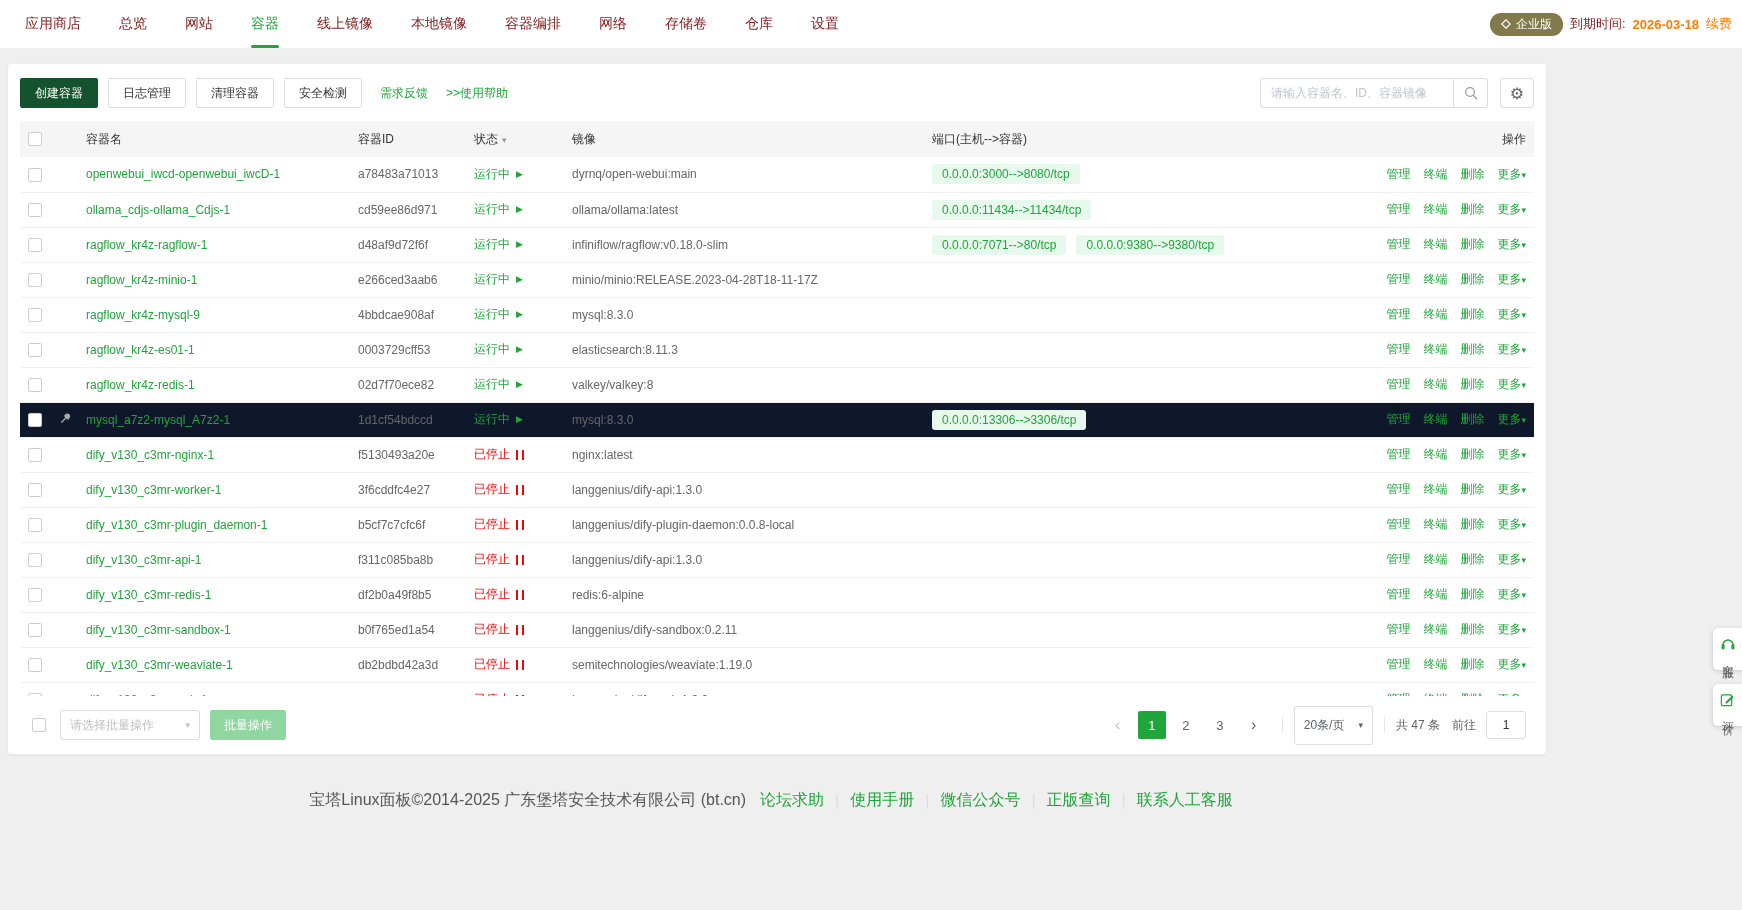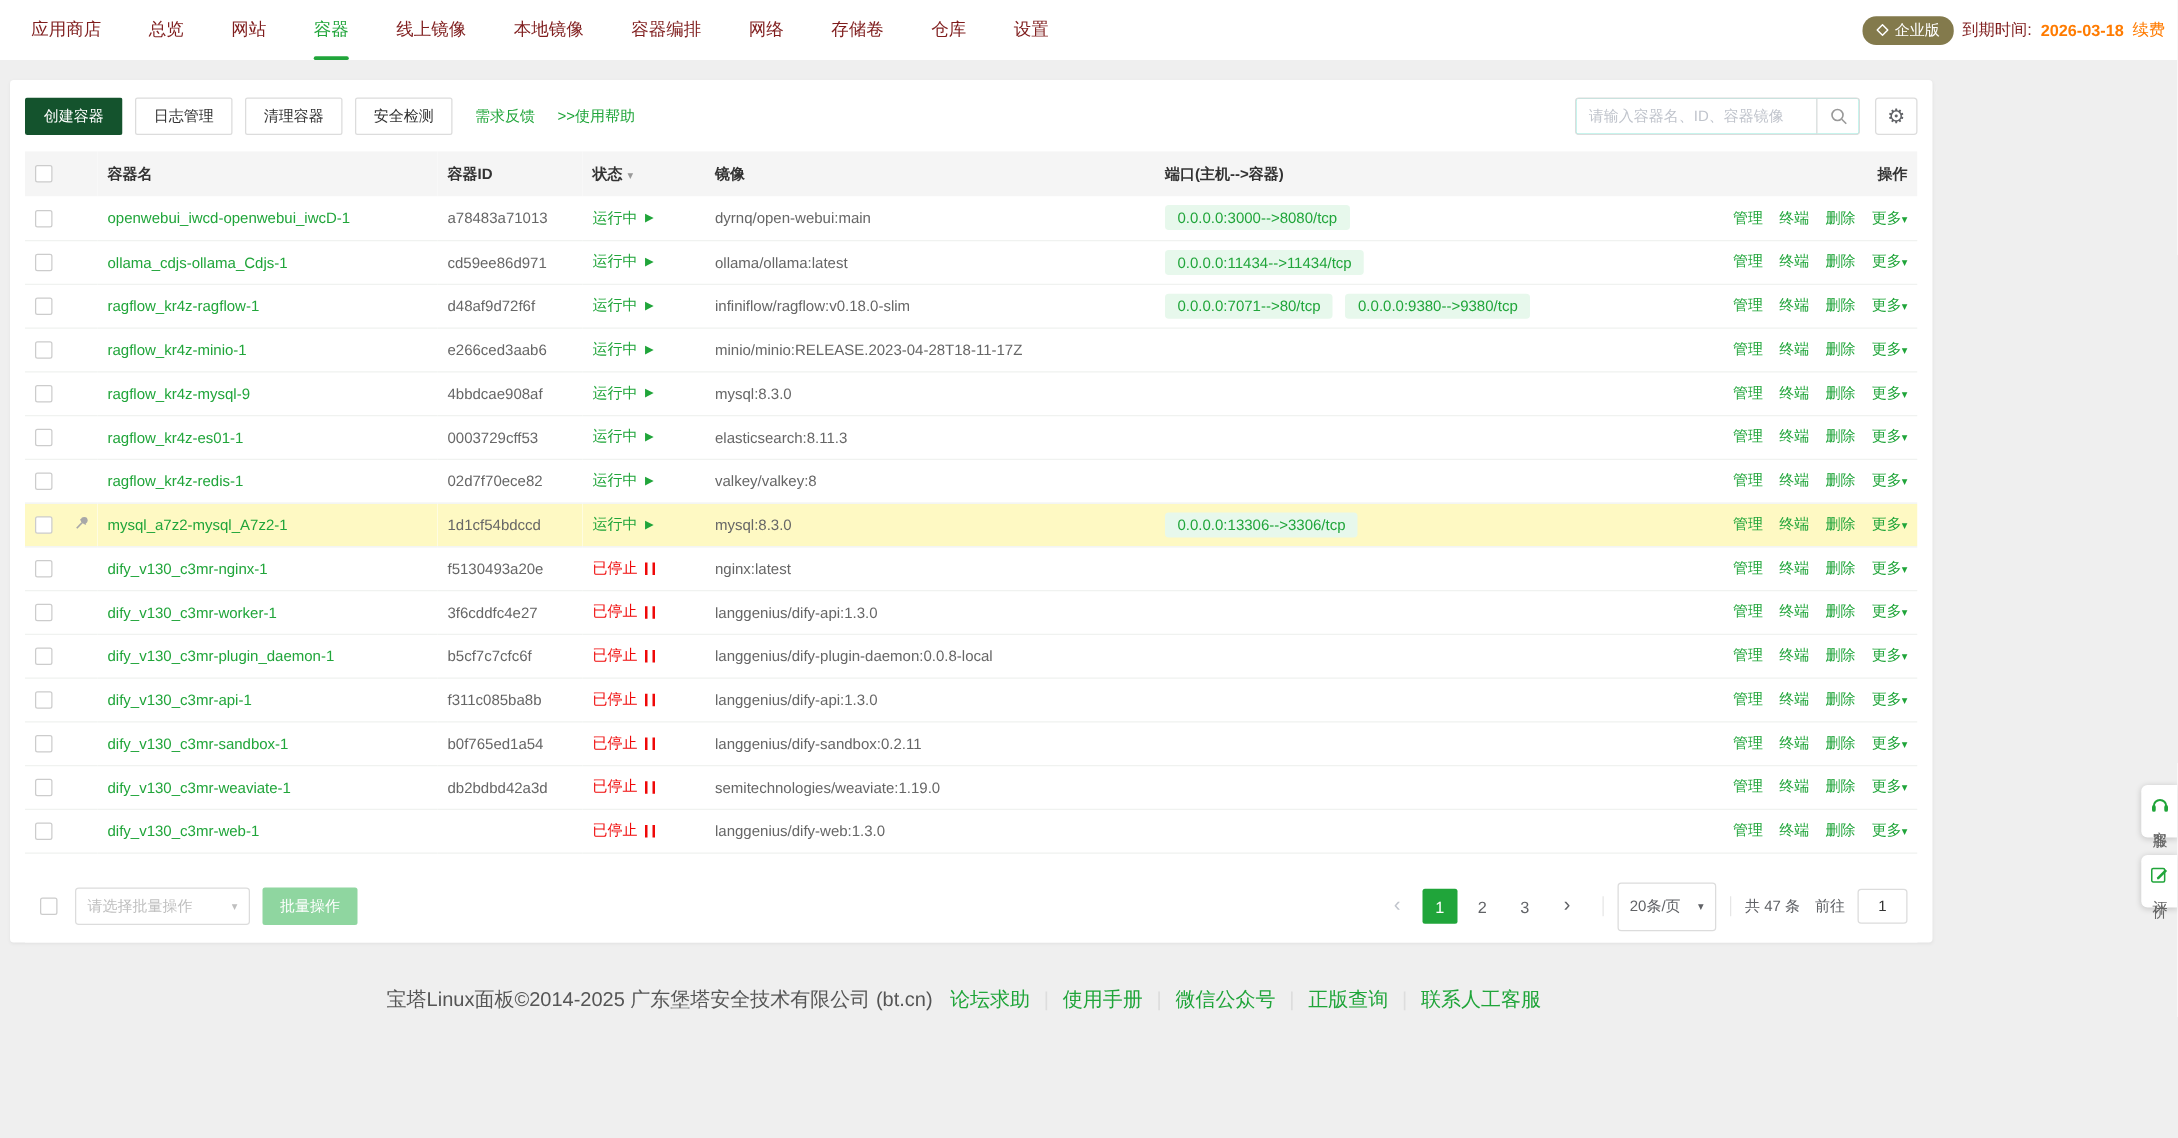--- a/index.html
+++ b/index.html
@@ -30,24 +30,24 @@
   .toolbar-right{margin-left:auto;display:flex;align-items:center}
   .search-box{display:flex;height:30px;border:1px solid #dcdcdc;border-radius:3px;overflow:hidden;background:#5eead4}
   .search-input{border:none;outline:none;padding:0 10px;width:192px;font-size:12px;color:#333}
   .search-input::placeholder{color:#c0c4cc}
   .search-btn{width:34px;display:flex;align-items:center;justify-content:center;border:none;border-left:1px solid #dcdcdc;background:#fff}
   .gear-btn{width:34px;height:30px;margin-left:12px;border:1px solid #dcdcdc;border-radius:3px;background:#fff;display:flex;align-items:center;justify-content:center;font-size:16px;color:#606266}
 
   
   .table-wrap{flex:1;overflow:hidden}
   table{width:100%;border-collapse:collapse;table-layout:fixed}
-  thead th{background:#f5f5f5;height:36px;font-weight:bold;color:#333;text-align:left;padding:0 8px;font-size:12px;white-space:nowrap}
+  thead th{background:#f5f5f5;height:36px;font-weight:normal;color:#333;text-align:left;padding:0 8px;font-size:12px;white-space:nowrap}
   th.col-actions{text-align:right}
   tbody td{height:35px;border-bottom:1px solid #f0f2f0;padding:0 8px;color:#666;overflow:hidden;white-space:nowrap;text-overflow:ellipsis}
-  tr.pinned td{background:#fef9c3}
+  tr.pinned td{background:#0f172a}
   .name-link{color:#20a53a}
   .status{display:inline-flex;align-items:center;gap:6px}
   .status.running{color:#20a53a}
   .status.stopped{color:#ef0808}
   .play{font-size:9px;line-height:1}
   .pause{display:inline-block;width:8px;height:10px;border-left:2.5px solid currentColor;border-right:2.5px solid currentColor}
   .port-badge{display:inline-block;background:#e7f8ec;color:#20a53a;border-radius:3px;padding:4px 10px;margin-right:10px;line-height:1}
   td.actions{text-align:right}
   .action-link{color:#20a53a;margin-left:13px;white-space:nowrap}
   .caret{font-size:9px;color:inherit}
@@ -315,20 +315,33 @@
                 <span>已停止</span>
                 <span class="pause"></span>
               </span></td>
             <td>langgenius/dify-api:1.3.0</td>
             <td></td>
             <td class="actions"><a class="action-link">管理</a><a class="action-link">终端</a><a class="action-link">删除</a><a class="action-link">更多<span class="caret">▾</span></a></td>
           </tr>
           <tr>
             <td><span class="checkbox"></span></td>
             <td style="padding: 0px;"></td>
+            <td><a class="name-link">dify_v130_c3mr-redis-1</a></td>
+            <td>df2b0a49f8b5</td>
+            <td><span class="status stopped">
+                <span>已停止</span>
+                <span class="pause"></span>
+              </span></td>
+            <td>redis:6-alpine</td>
+            <td></td>
+            <td class="actions"><a class="action-link">管理</a><a class="action-link">终端</a><a class="action-link">删除</a><a class="action-link">更多<span class="caret">▾</span></a></td>
+          </tr>
+          <tr>
+            <td><span class="checkbox"></span></td>
+            <td style="padding: 0px;"></td>
             <td><a class="name-link">dify_v130_c3mr-sandbox-1</a></td>
             <td>b0f765ed1a54</td>
             <td><span class="status stopped">
                 <span>已停止</span>
                 <span class="pause"></span>
               </span></td>
             <td>langgenius/dify-sandbox:0.2.11</td>
             <td></td>
             <td class="actions"><a class="action-link">管理</a><a class="action-link">终端</a><a class="action-link">删除</a><a class="action-link">更多<span class="caret">▾</span></a></td>
           </tr>

